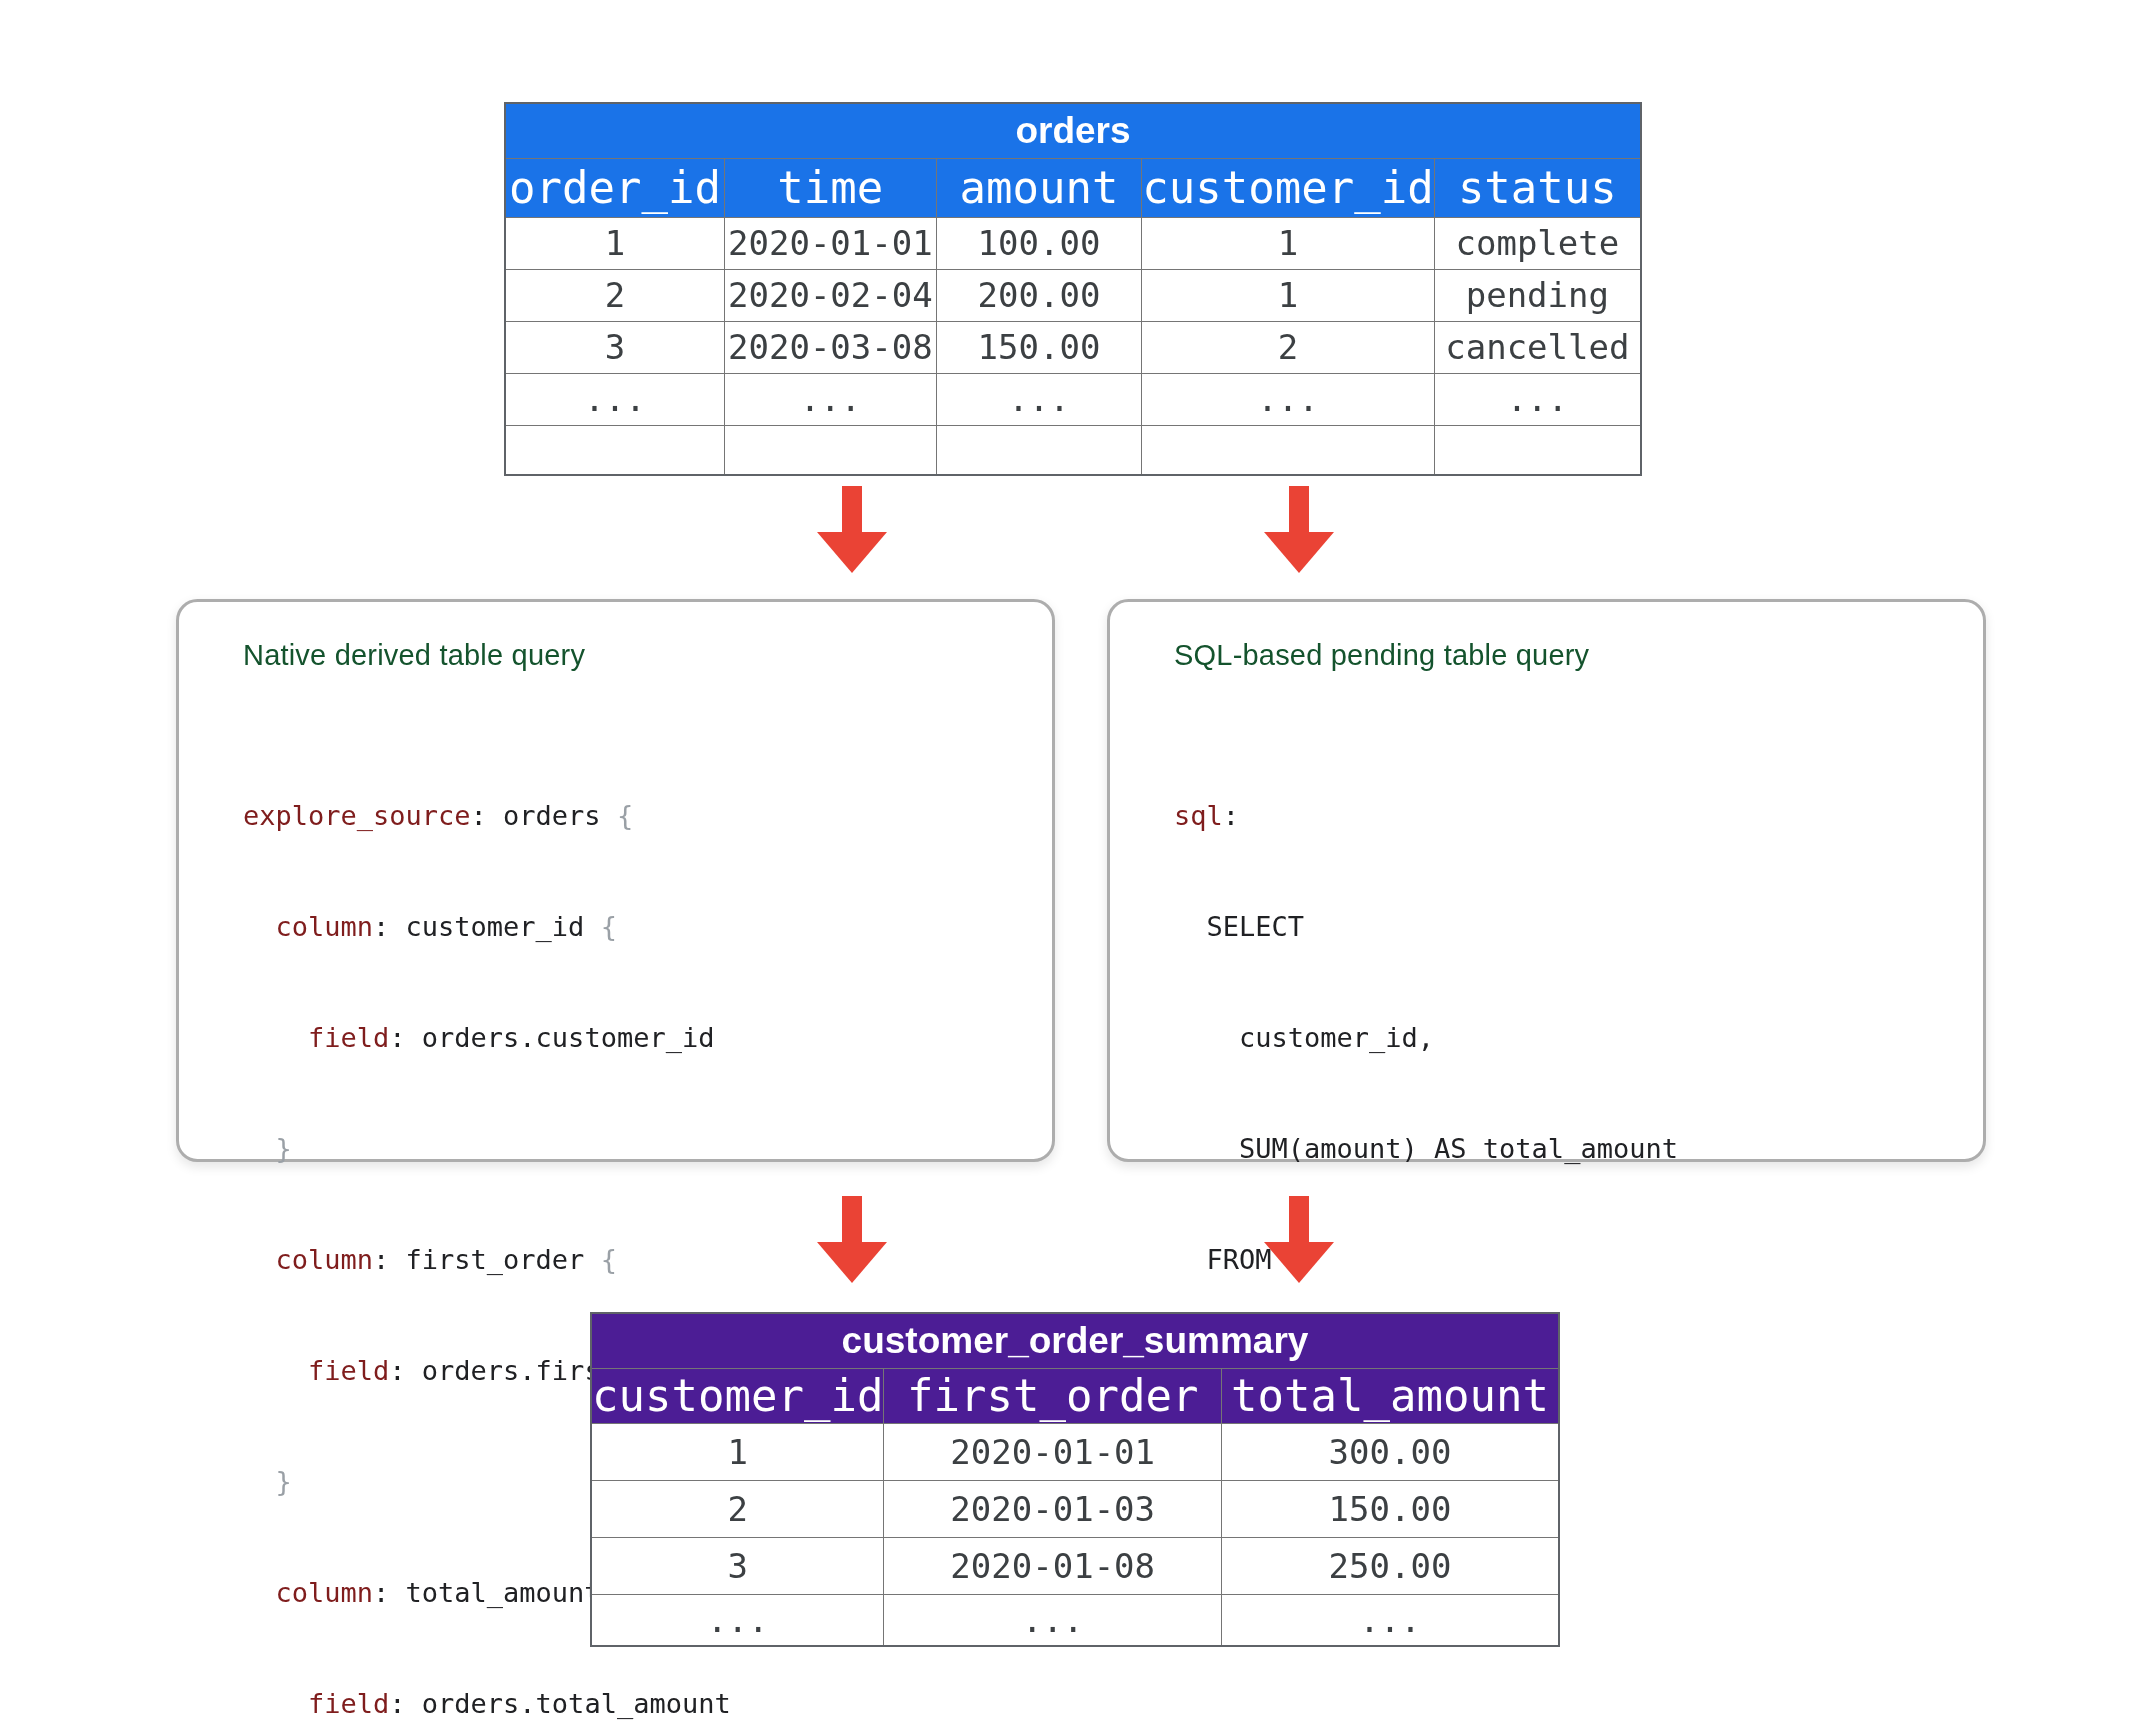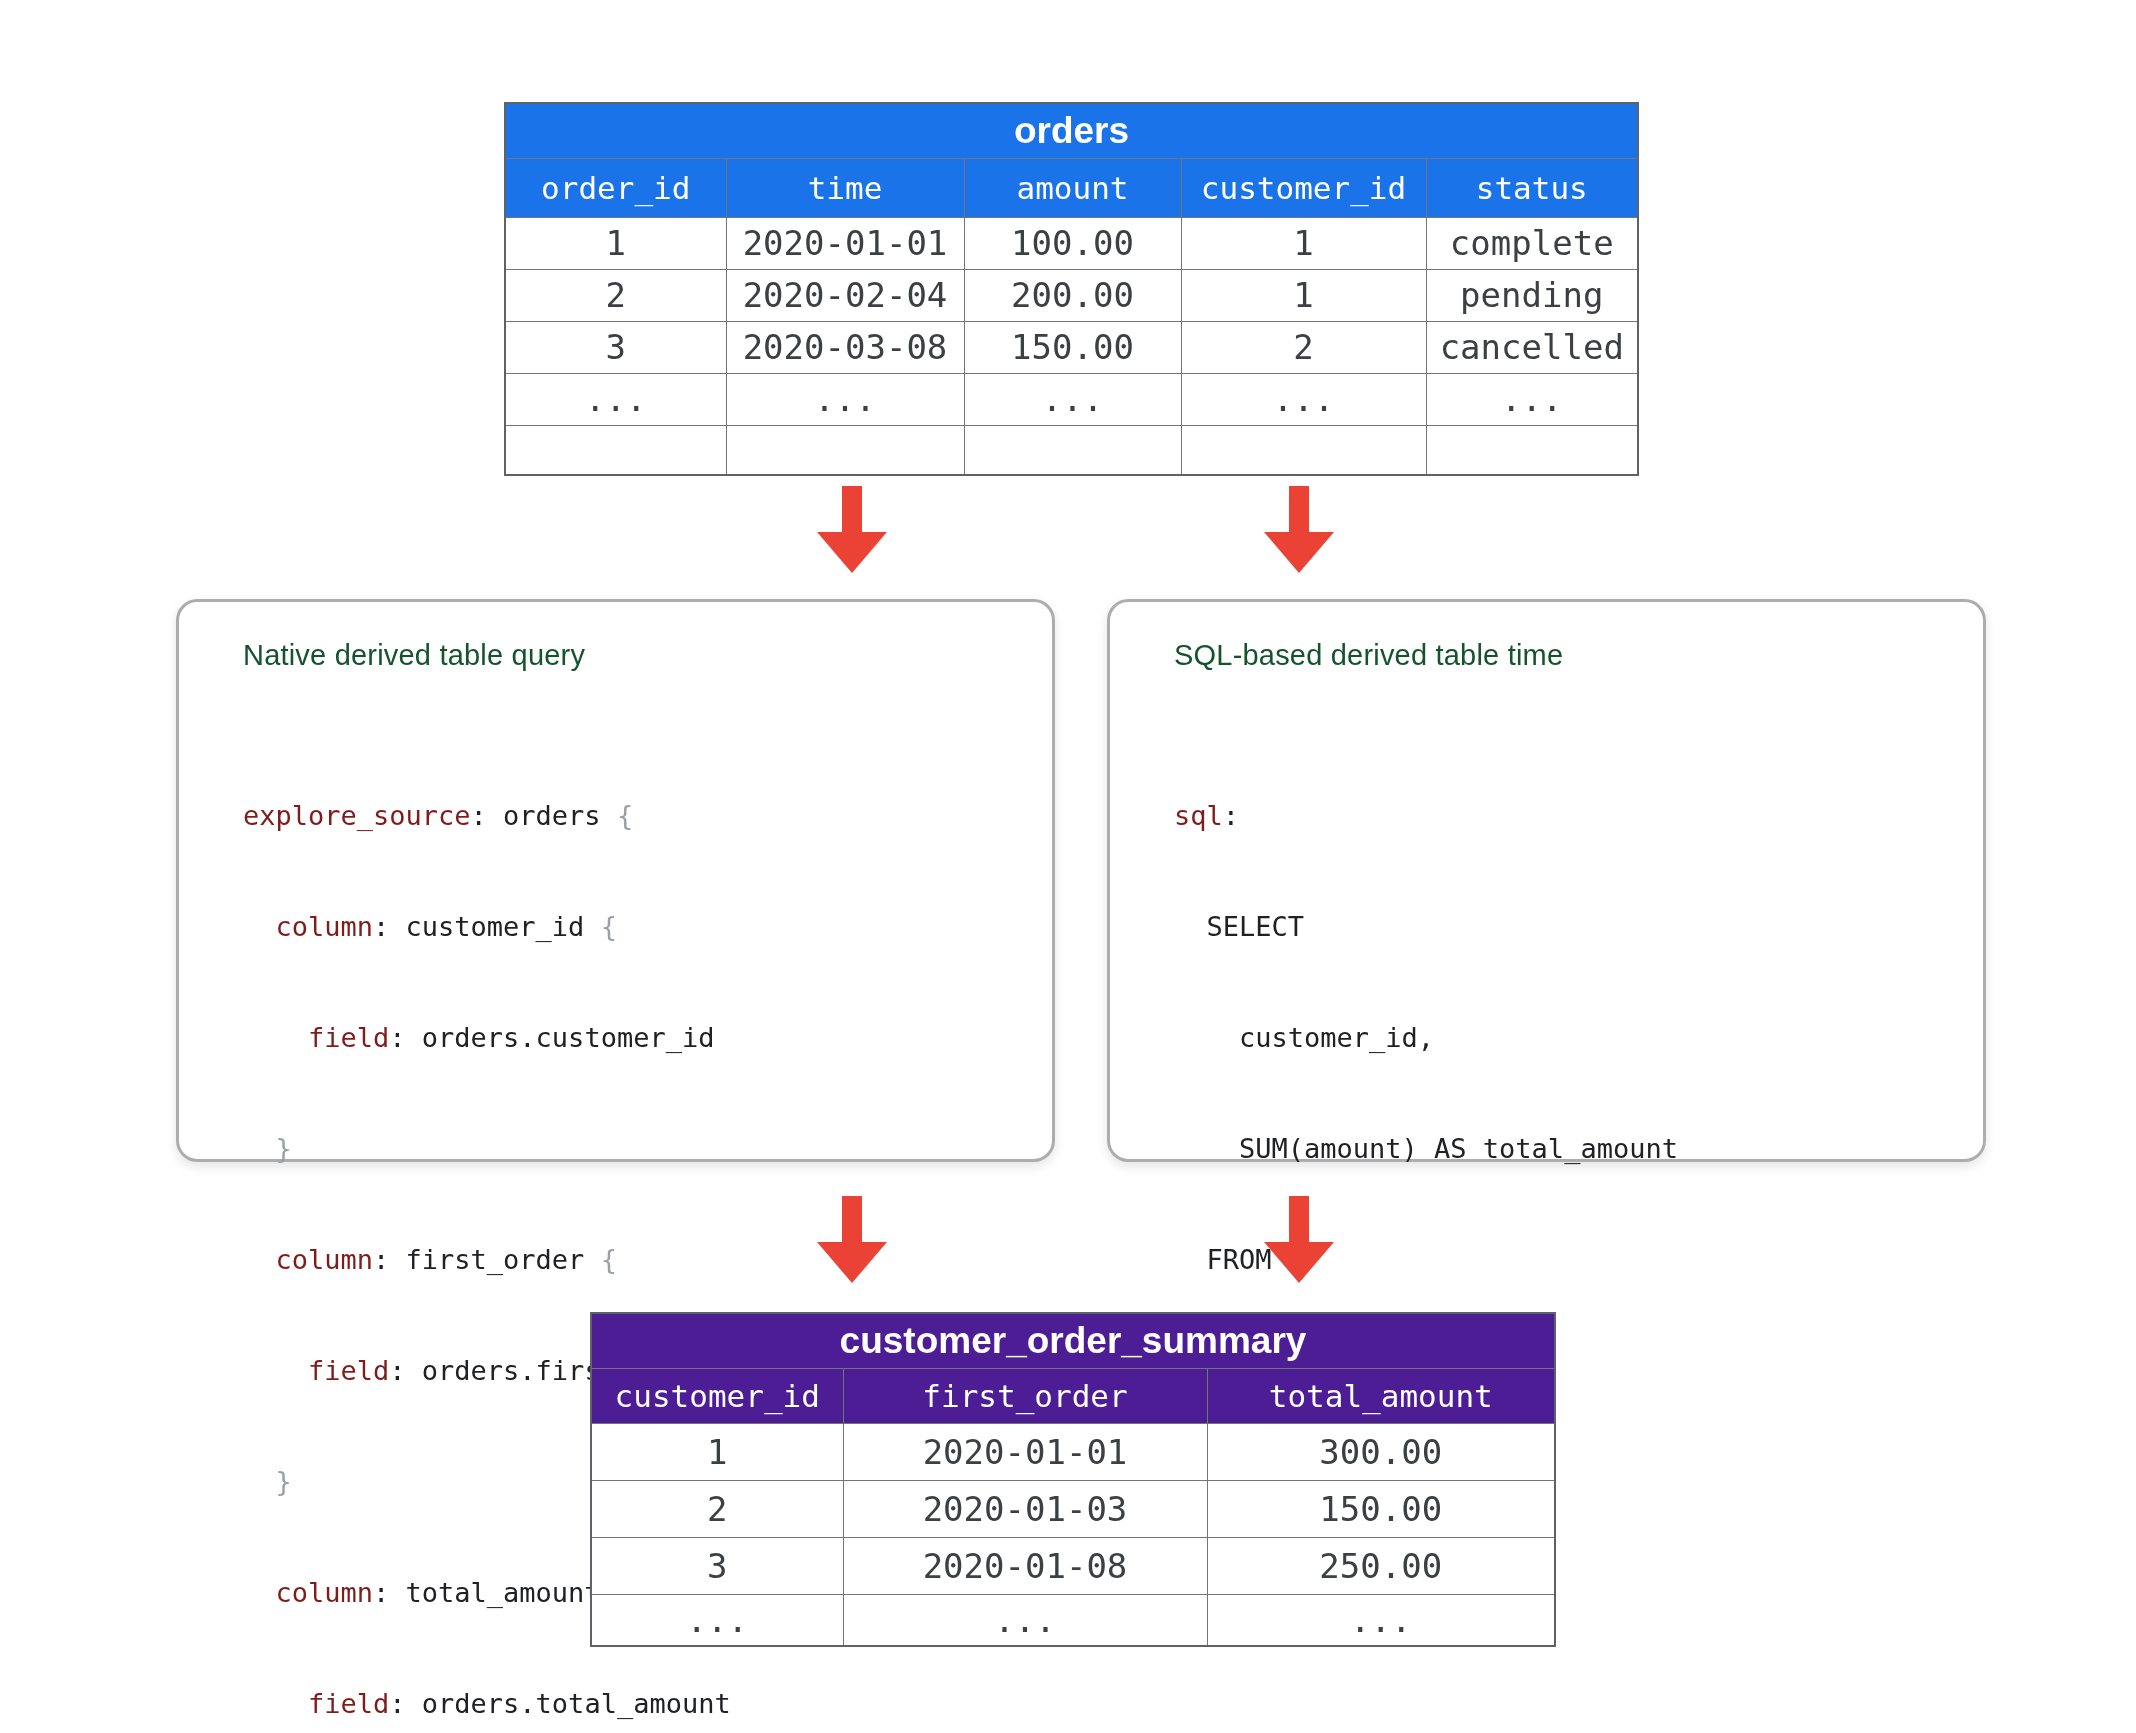--- a/index.html
+++ b/index.html
@@ -15,21 +15,21 @@
     border:1.8px solid #757575; text-align:center; vertical-align:middle;
     padding:0; overflow:hidden;
   }
   table.dtable { border:2.7px solid #5f6368; }
   .tbl-title th {
     font-family:"Liberation Sans", sans-serif; font-weight:bold;
     font-size:37px; color:#ffffff;
   }
   .col-head th {
     font-family:"DejaVu Sans Mono", monospace; font-weight:normal;
-    font-size:31px; color:#ffffff;
+    font-size:44px; color:#ffffff;
   }
   table.dtable td {
     font-family:"DejaVu Sans Mono", monospace; font-size:34px; color:#3c4043;
   }
   .orders-blue  { background:#1a73e8; }
   .summary-green{ background:#4c1d95; }
 
   #orders-wrap  { left:504px; top:102px; width:1138px; height:374px; }
   #orders-wrap tr.tbl-title { height:55px; }
   #orders-wrap tr.col-head  { height:59px; }
@@ -161,21 +161,21 @@
       <div class="cl"><span class="k">    field</span><span>: orders.first_order</span><span class="b"></span></div>
       <div class="cl"><span class="k"></span><span></span><span class="b">  }</span></div>
       <div class="cl"><span class="k">  column</span><span>: total_amount </span><span class="b">{</span></div>
       <div class="cl"><span class="k">    field</span><span>: orders.total_amount</span><span class="b"></span></div>
       
       
     </div>
   </div>
 
   <div class="qbox" id="sql-box">
-    <div class="qtitle">SQL-based derived table time</div>
+    <div class="qtitle">SQL-based pending table query</div>
     <div class="code">
       <div class="cl"><span class="k">sql</span><span>:</span></div>
       <div class="cl"><span>  SELECT</span></div>
       <div class="cl"><span>    customer_id,</span></div>
       <div class="cl"><span>    SUM(amount) AS total_amount</span></div>
       <div class="cl"><span>  FROM</span></div>
       <div class="cl"><span>    orders</span></div>
       <div class="cl"><span>  GROUP BY</span></div>
       <div class="cl"><span>    customer_id ;;</span></div>
     </div>

